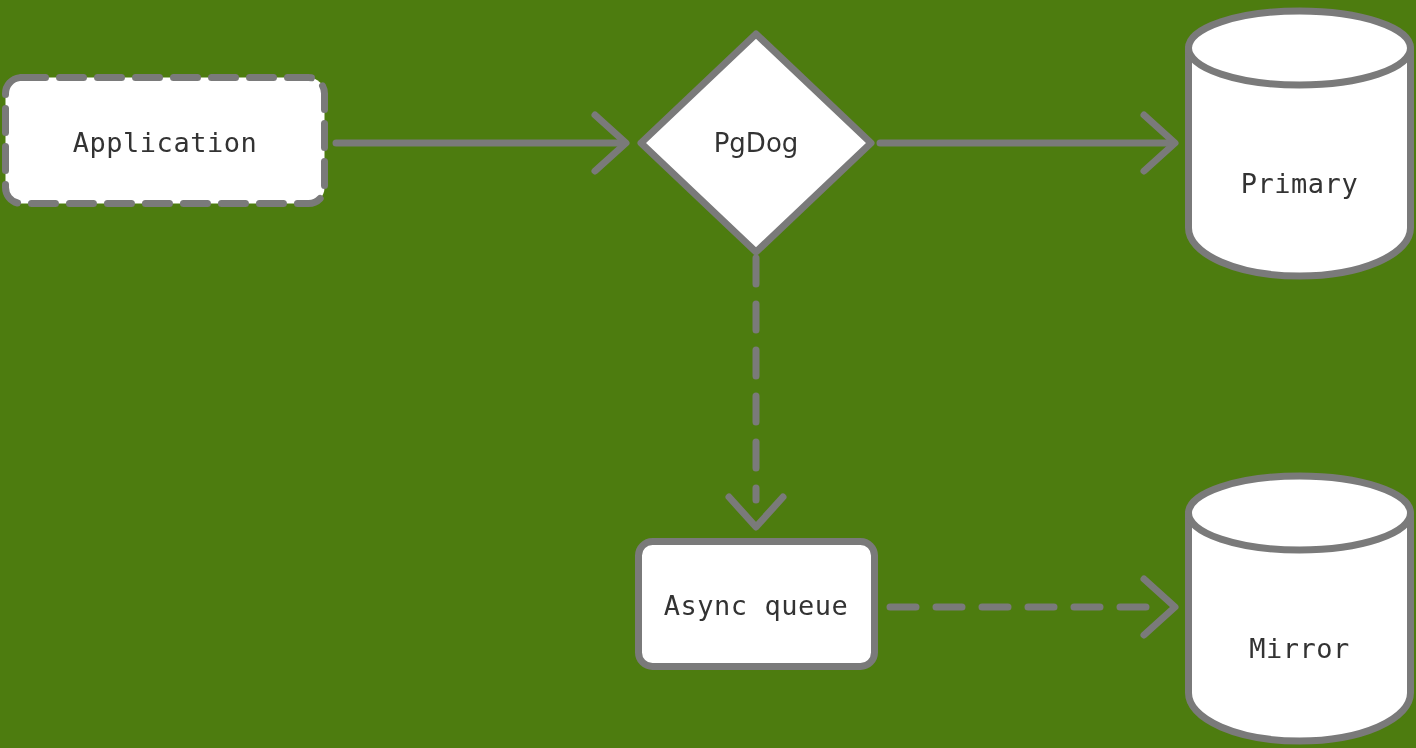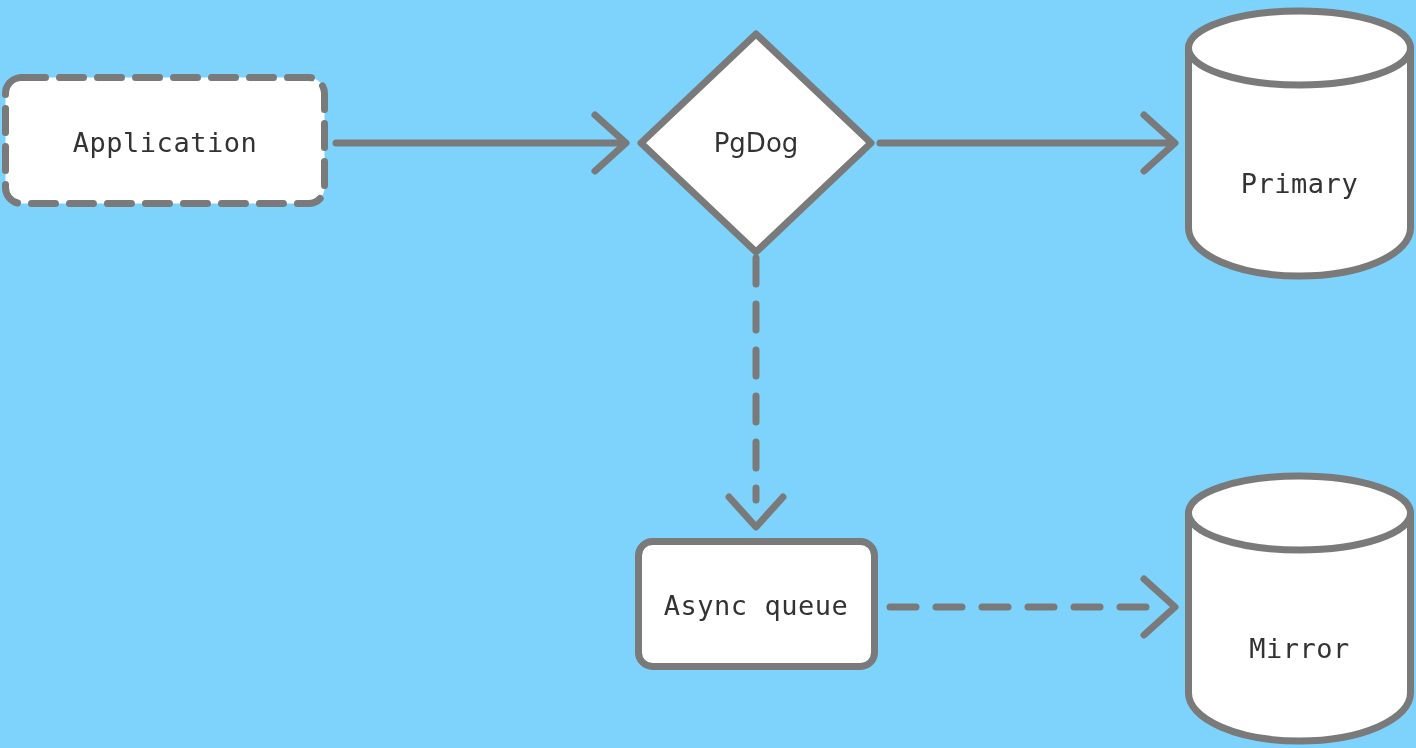--- a/index.html
+++ b/index.html
@@ -11,21 +11,21 @@
   body {
     width: 1416px;
     height: 748px;
     overflow: hidden;
     font-family: "DejaVu Sans Mono", "Liberation Mono", monospace;
   }
   #diagram-root {
     position: relative;
     width: 1416px;
     height: 748px;
-    background: #7dd3fc;
+    background: #4d7c0f;
   }
   svg#diagram-svg {
     display: block;
     width: 1416px;
     height: 748px;
   }
   .node-shape {
     fill: #ffffff;
     stroke: #7a7a7a;
     stroke-width: 7;

